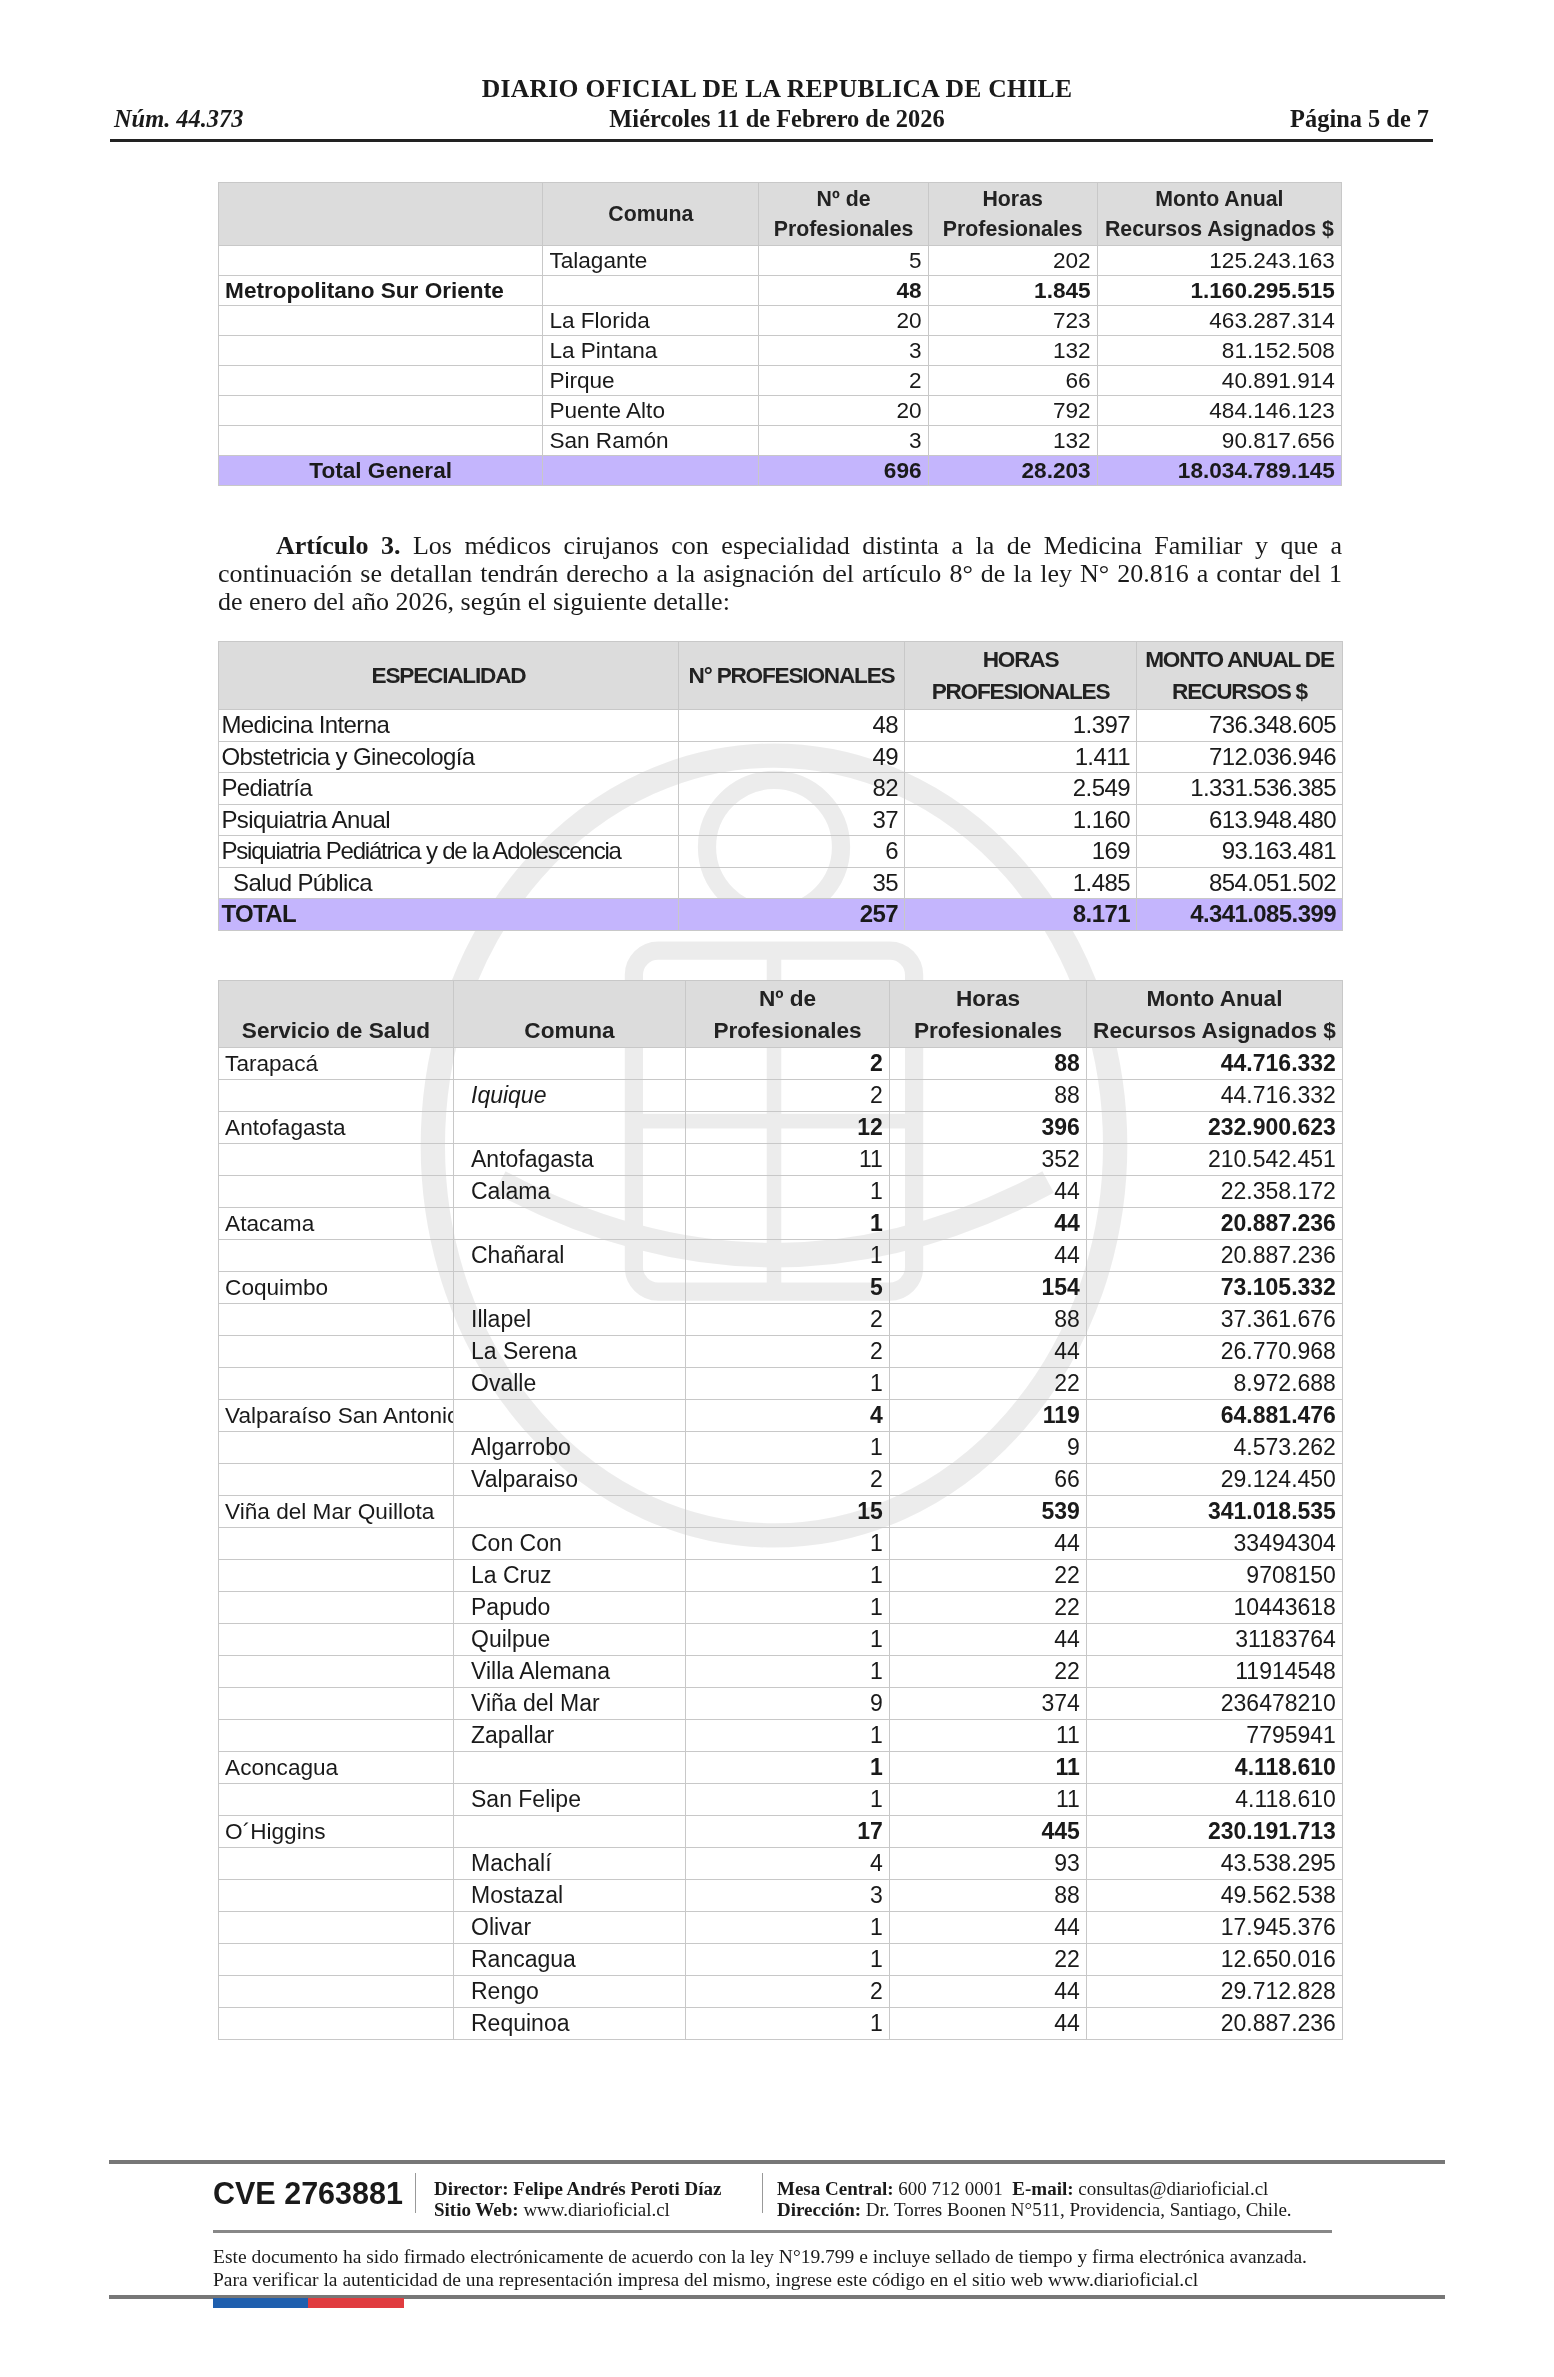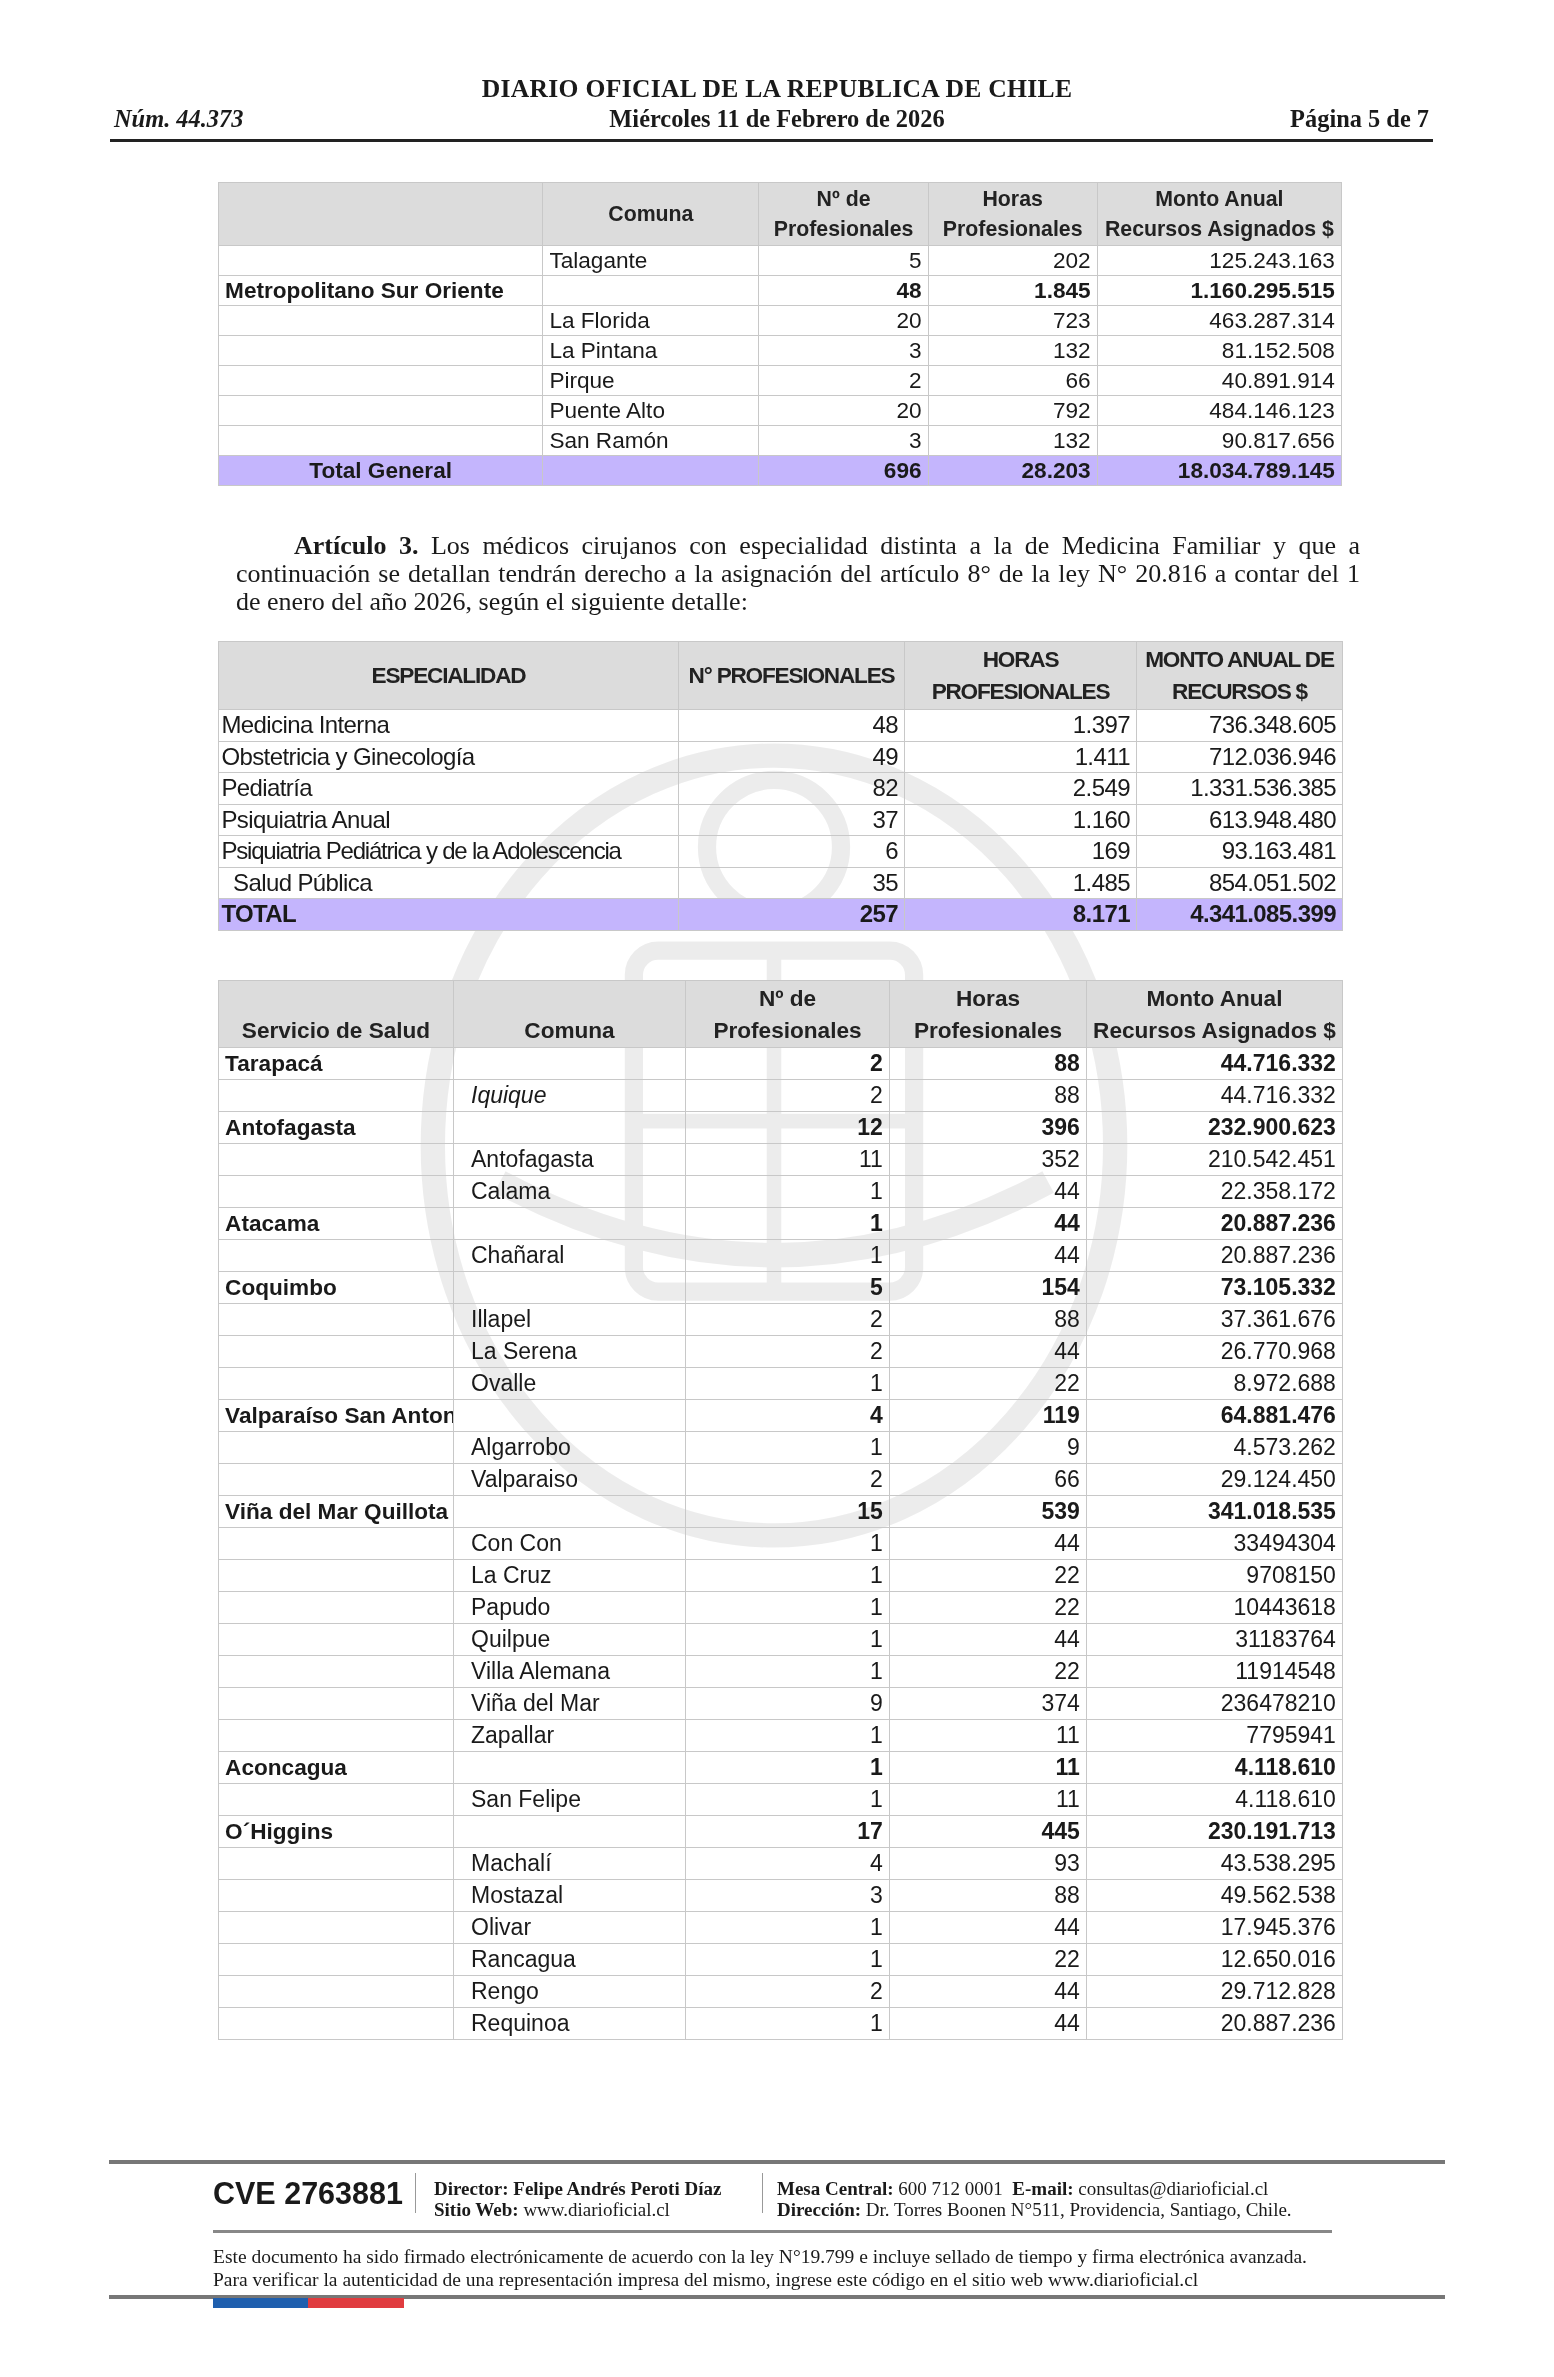--- a/index.html
+++ b/index.html
@@ -28,24 +28,24 @@
   #t1 th { font-size:21.3px; line-height:30.5px; height:62px; }
   #t1 td { font-size:22.6px; height:29px; line-height:29px; }
 
   #t2 { left:218px; top:641px; width:1124px; }
   #t2 th { font-size:22.6px; line-height:32px; height:67px; letter-spacing:-1.2px; }
   #t2 td { font-size:24px; height:30.5px; line-height:30.5px; letter-spacing:-0.6px; }
 
   #t3 { left:218px; top:980px; width:1124px; }
   #t3 th { font-size:22.6px; line-height:32px; height:66px; vertical-align:bottom; }
   #t3 td { font-size:23px; height:31px; line-height:31px; }
-  #t3 td.svc { font-weight:bold; font-size:22.6px; }
+  #t3 td.svc { font-weight:normal; font-size:22.6px; }
 
   
-  .article { position:absolute; left:218px; width:1124px; top:532px; font-size:26px; line-height:28px; text-align:justify;margin-left:18px; }
+  .article { position:absolute; left:218px; width:1124px; top:532px; font-size:26px; line-height:28px; text-align:justify; }
   .article .lead { font-weight:bold; }
   .indent { display:inline-block; width:58px; }
 
   
   .wm { position:absolute; left:378px; top:719px; width:792px; height:853px; opacity:0.07; pointer-events:none; }
 
   
   .f-rule1 { position:absolute; left:109px; width:1336px; top:2160px; height:3.7px; background:#777; }
   .f-cve { position:absolute; left:213px; top:2176px; font-size:30.5px; font-weight:bold; }
   .f-sep { position:absolute; width:1.2px; background:#999; top:2173px; height:40px; }

